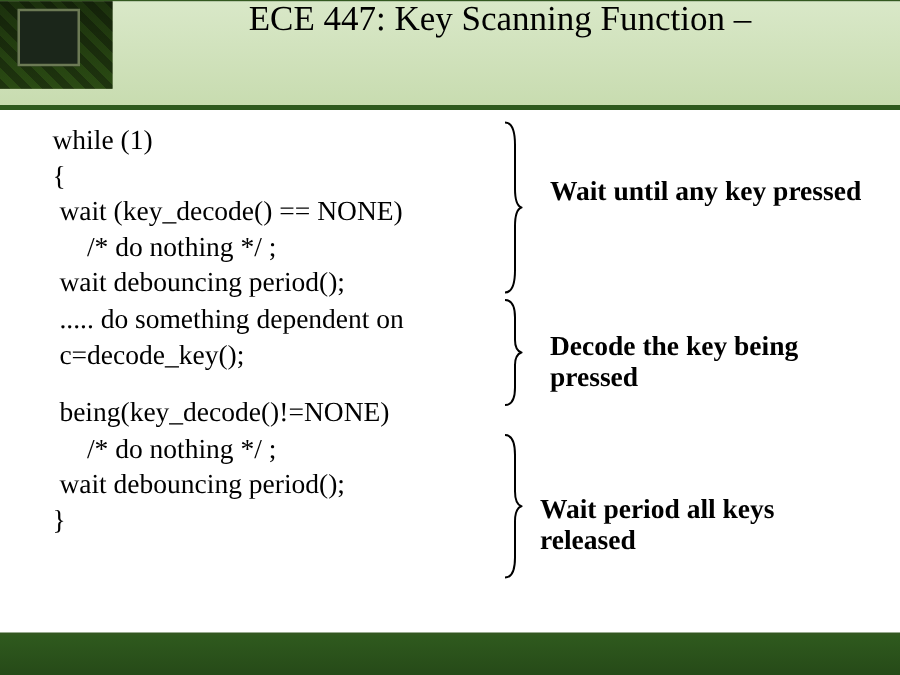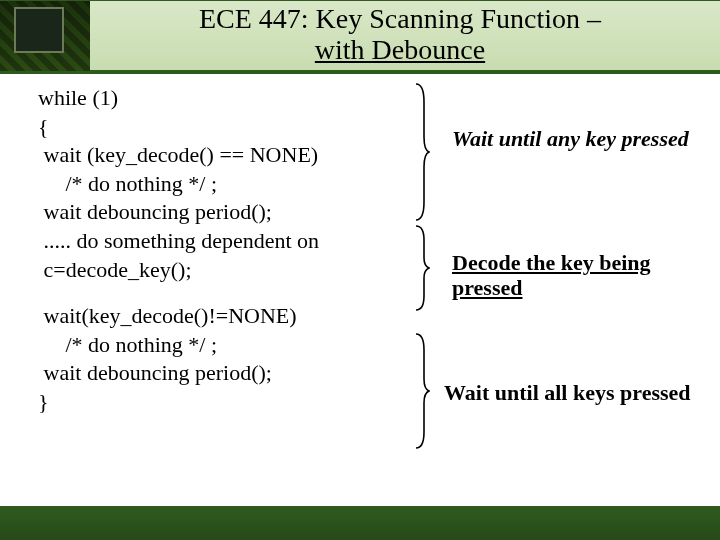--- a/index.html
+++ b/index.html
@@ -6,26 +6,25 @@
   body {
     width: 720px;
     height: 540px;
     font-family: "Times New Roman", Times, serif;
     background: #fff;
     position: relative;
     overflow: hidden;
   }
   .header {
     position: relative;
-    height: 74px;
+    height: 88px;
     background: linear-gradient(#d9e8c8, #c8dcb0);
     border-top: 1px solid #335820;
     border-bottom: 4px solid #2f5a1e;
     display: flex;
-    align-items: center;
   }
   .header-image {
     width: 90px;
     height: 70px;
     background:
       repeating-linear-gradient(45deg,#3a4a2a 0 6px,#516a38 6px 12px),
       linear-gradient(#2b3a1d,#435a2c);
     background-blend-mode: overlay;
     flex: 0 0 90px;
     position: relative;
@@ -42,22 +41,21 @@
     flex: 1;
     text-align: center;
     font-size: 28px;
     line-height: 1.1;
     color: #000;
     padding: 0 10px 2px 0;
   }
   .title .underline { text-decoration: underline; }
   .content {
     position: relative;
-    padding: 10px 0 0 26px;
-    margin-left: 12px;
+    padding: 10px 0 0 42px;
   }
   .code {
     font-size: 22px;
     line-height: 1.3;
     width: 390px;
   }
   .code div { white-space: pre; }
   .bold { font-weight: normal; }
   .annotations {
     position: absolute;
@@ -85,36 +83,35 @@
     border-top: 2px solid #335820;
   }
 </style>
 </head>
 <body>
 
 <div class="header">
   <div class="header-image"></div>
   <div class="title">
     <span>ECE 447: Key Scanning Function –</span><br>
-    <span class="underline">with Debounce</span>
   </div>
 </div>
 
 <div class="content">
 
   <div class="code">
     <div>while (1)</div>
     <div>{</div>
     <div> wait (key_decode() == NONE)</div>
     <div>     /* do nothing */ ;</div>
     <div class="bold"> wait debouncing period();</div>
     <div> ..... do something dependent on</div>
     <div> c=decode_key();</div>
     <div style="height:18px"></div>
-    <div> wait(key_decode()!=NONE)</div>
+    <div> being(key_decode()!=NONE)</div>
     <div>     /* do nothing */ ;</div>
     <div class="bold"> wait debouncing period();</div>
     <div>}</div>
   </div>
 
   <div class="brace" style="left:400px; top:8px; height:140px;">
     <svg width="18" height="140" viewBox="0 0 18 140">
       <path d="M4 2 Q12 2 12 20 L12 55 Q12 68 17 70 Q12 72 12 85 L12 120 Q12 138 4 138" fill="none" stroke="#000" stroke-width="1.6"></path>
     </svg>
   </div>
@@ -123,20 +120,20 @@
       <path d="M4 2 Q12 2 12 16 L12 34 Q12 42 17 44 Q12 46 12 54 L12 72 Q12 86 4 86" fill="none" stroke="#000" stroke-width="1.6"></path>
     </svg>
   </div>
   <div class="brace" style="left:400px; top:258px; height:118px;">
     <svg width="18" height="118" viewBox="0 0 18 118">
       <path d="M4 2 Q12 2 12 18 L12 47 Q12 57 17 59 Q12 61 12 71 L12 100 Q12 116 4 116" fill="none" stroke="#000" stroke-width="1.6"></path>
     </svg>
   </div>
 
   <div class="annotations">
-    <div class="annotation" style="top:42px;font-style:italic;">Wait until any key pressed</div>
-    <div class="annotation" style="top:166px;text-decoration:underline;">Decode the key being pressed</div>
-    <div class="annotation" style="top:296px; left:-8px;">Wait until all keys pressed</div>
+    <div class="annotation" style="top:42px;">Wait until any key pressed</div>
+    <div class="annotation" style="top:166px;">Decode the key being pressed</div>
+    <div class="annotation" style="top:296px; left:-8px;">Wait period all keys released</div>
   </div>
 
 </div>
 
 <div class="footer"></div>
 
 </body></html>

